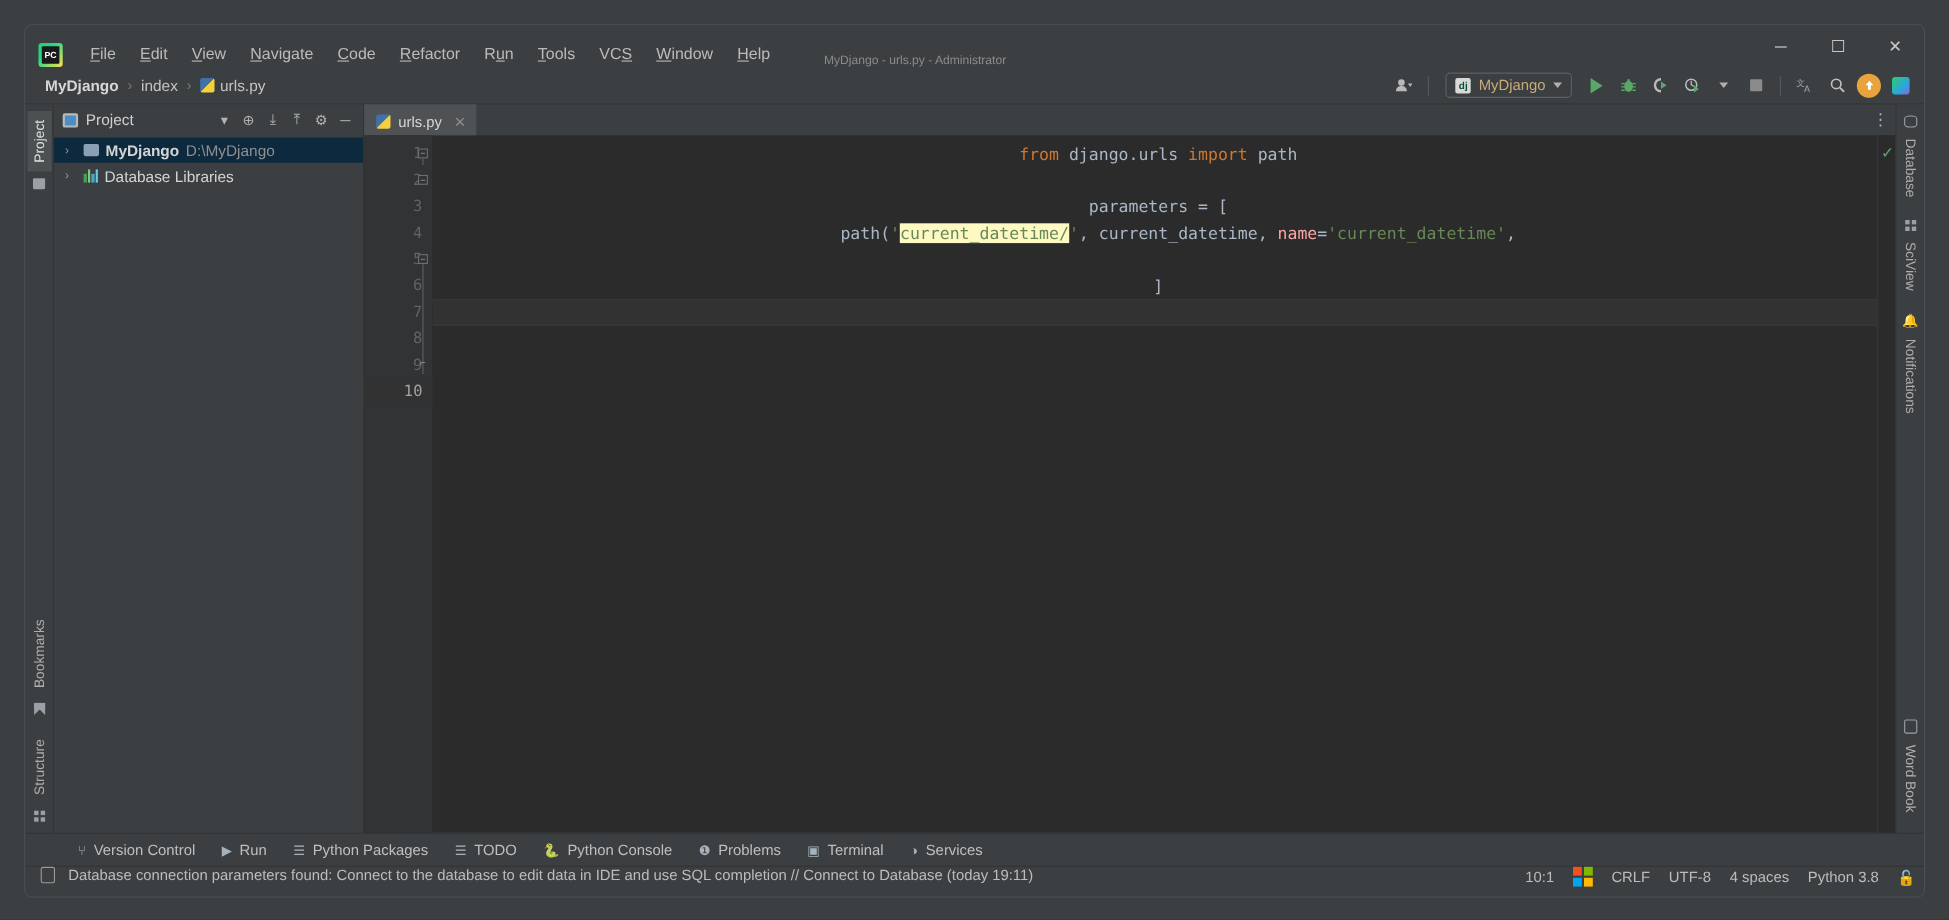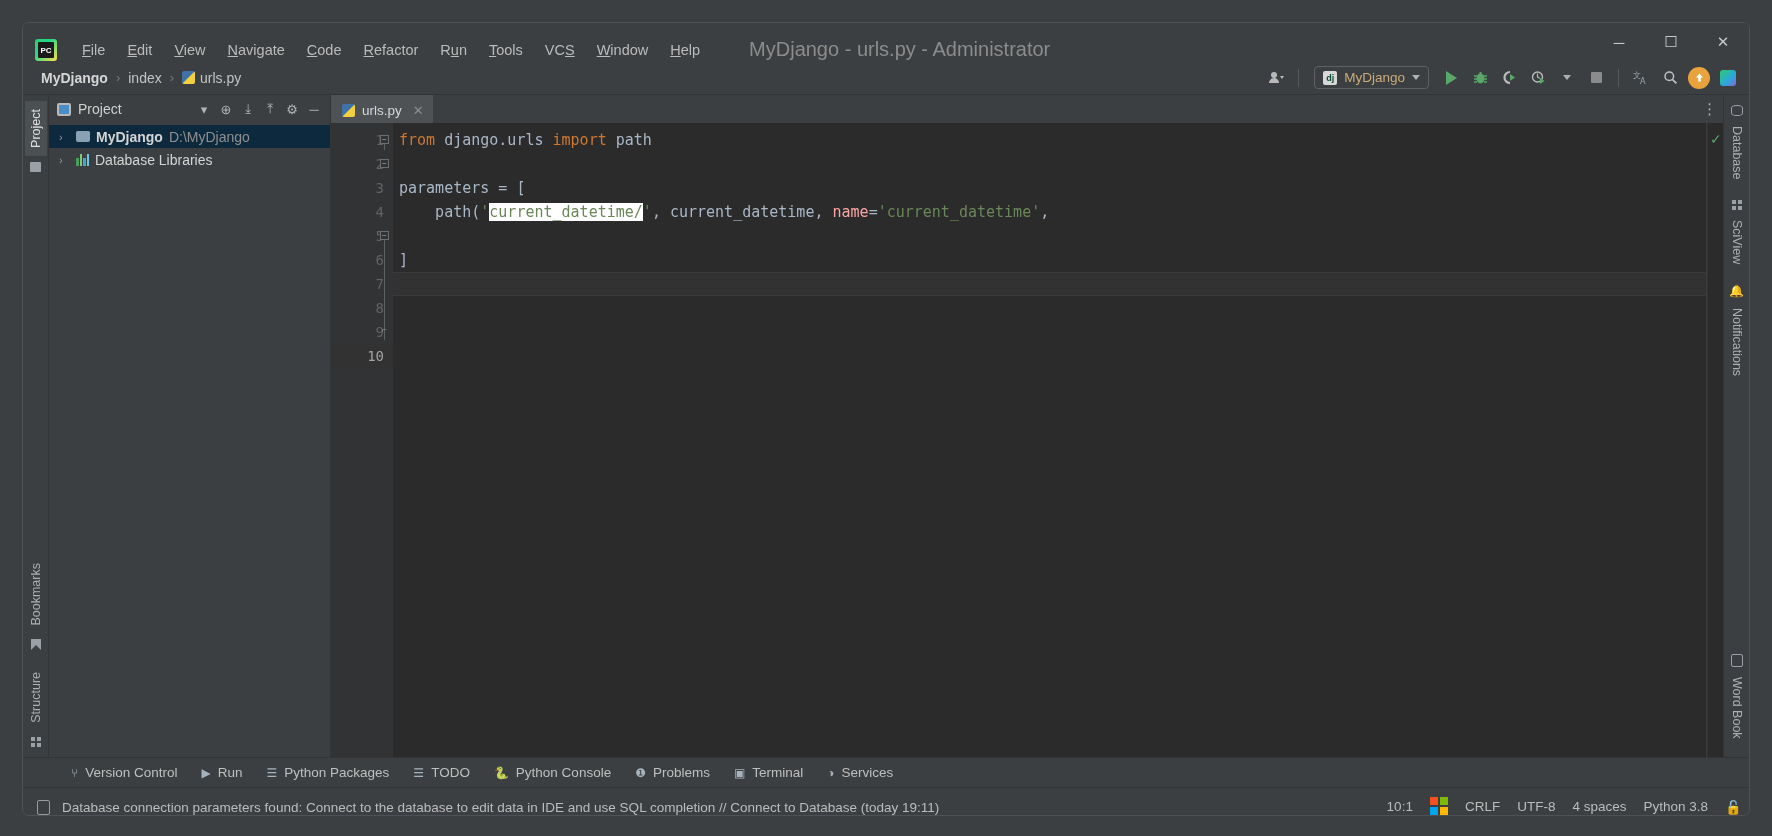--- a/index.html
+++ b/index.html
@@ -44,21 +44,21 @@
     display: flex; align-items: center; justify-content: center;
     border-radius: 1px;
   }
   .menu { display: flex; align-items: center; }
   .menu-item {
     color: #bbbbbb; font-size: 14.5px;
     padding: 3px 11px; cursor: default; white-space: nowrap;
   }
   .menu-item u { text-decoration: underline; }
   .win-title {
-    color: #8c8c8c; font-size: 20px;
+    color: #8c8c8c; font-size: 11px;
     margin-left: 38px; white-space: nowrap;
   }
   .win-controls {
     position: absolute; right: 0; top: 0; height: 38px;
     display: flex; align-items: center;
   }
   .win-btn {
     width: 52px; height: 38px;
     display: flex; align-items: center; justify-content: center;
     color: #c8c8c8; font-size: 15px;
@@ -206,31 +206,31 @@
     width: 9px; height: 9px;
     border: 1px solid #6b6f71; color: #9b9b9b;
     font-size: 8px; line-height: 7px; text-align: center;
     background: #313335;
   }
   .fold-line { position: absolute; left: 5px; width: 1px; background: #5e6263; }
   .code {
     flex: 1; position: relative;
     font-family: "DejaVu Sans Mono", monospace;
     font-size: 15px; padding-top: 5px;
-    color: #a9b7c6; overflow: hidden;
+    color: #a9b7c6; overflow: hidden; text-align: center;
   }
   .code .line { height: 24px; line-height: 24px; white-space: pre; padding-left: 6px; }
   .code .line.cur {
     background: #323232;
     border-top: 1px solid #3a3a3a; border-bottom: 1px solid #3a3a3a;
     height: 24px; line-height: 22px;
   }
   .kw { color: #cc7832; }
   .str { color: #6a8759; }
-  .str-hl { color: #6a8759; background: #ffffff; }
+  .str-hl { color: #6a8759; background: #fef9c3; }
   .kwarg { color: #fca5a5; }
   .txt { color: #a9b7c6; }
   .marker-bar {
     width: 16px; min-width: 16px; background: #2b2b2b;
     position: relative; border-left: 1px solid #313335;
   }
   .check { position: absolute; top: 8px; left: 2px; color: #59a869; font-size: 14px; }
   .right-edge-line { position:absolute; top:0; bottom:0; width:1px; background:#393b3d; }
 
   
@@ -242,21 +242,21 @@
     border-top: 1px solid #323435;
   }
   .tw {
     display: flex; align-items: center; gap: 7px;
     color: #bfbfbf; font-size: 13.5px;
     padding: 3px 12px; white-space: nowrap; border-radius: 3px;
   }
   .statusbar {
     height: 28px; min-height: 28px;
     background: #3c3f41;
-    display: flex; align-items: flex-end;
+    display: flex; align-items: flex-start;
     padding: 0 12px 0 14px;
     border-top: 1px solid #323435;
   }
   .status-msg { color: #bcbcbc; font-size: 13.5px; margin-left: 12px; white-space: nowrap; }
   .status-right { margin-left: auto; display: flex; align-items: center; gap: 17px; }
   .status-right span { color: #bcbcbc; font-size: 13.5px; }
   .win-logo { display: grid; grid-template-columns: 8px 8px; grid-template-rows: 8px 8px; gap: 2px; }
   .win-logo i { display:block; }
   .doc-ico {
     width: 13px; height: 15px; border: 1.5px solid #9a9a9a; border-radius: 2px; flex:none;

